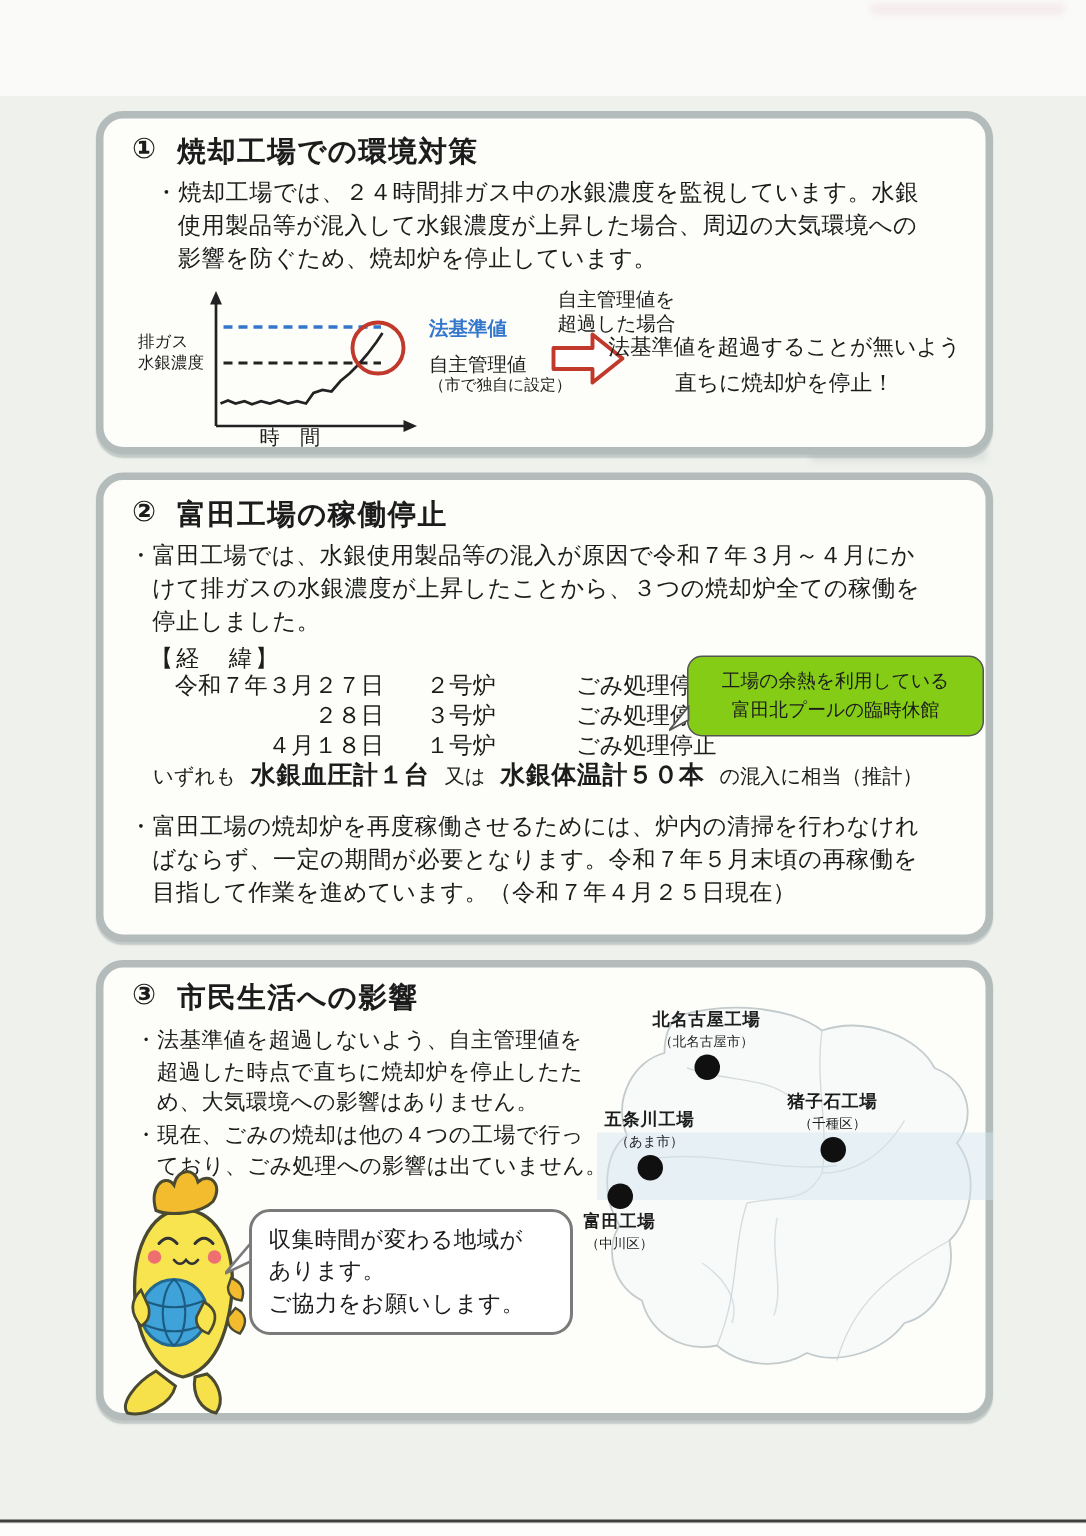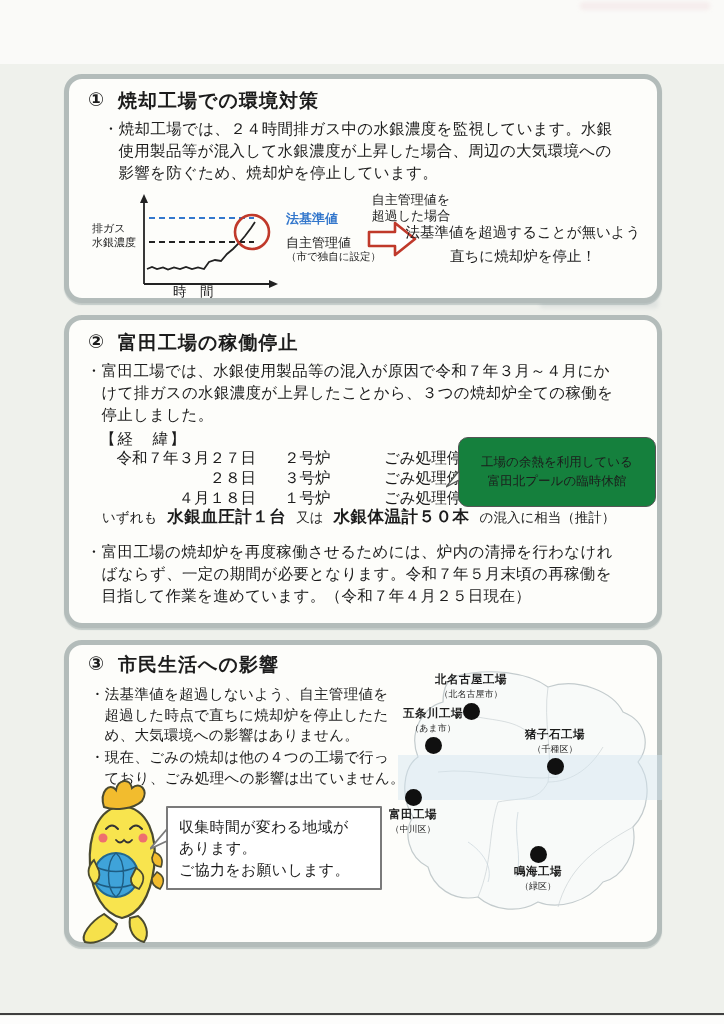--- a/index.html
+++ b/index.html
@@ -47,47 +47,47 @@
   .arrow-caption{position:absolute;left:348px;top:192px;width:126px;font-size:13px;line-height:1.25;text-align:center;white-space:pre-line;}
   .big-arrow{position:absolute;left:366px;top:219px;}
   .chart-result{position:absolute;left:404px;top:221px;width:238px;font-size:14.5px;line-height:1.65;text-align:center;white-space:pre-line;}
 
   
   .history-label{position:absolute;left:100px;top:429px;font-size:15.5px;letter-spacing:2px;}
   .history{position:absolute;left:104px;top:448px;font-size:15.5px;}
   .history .row{display:grid;grid-template-columns:152px 72px 130px;column-gap:28px;line-height:20px;}
   .history .date{text-align:right;}
   .callout{
-    position:absolute;left:458px;top:437px;width:198px;height:70px;box-sizing:border-box;
-    background:#15803d;border:1.5px solid #555;border-radius:10px;
+    position:absolute;left:458px;top:437px;width:198px;height:54px;box-sizing:border-box;
+    background:#84cc16;border:1.5px solid #555;border-radius:10px;
     font-size:12.5px;line-height:1.55;text-align:center;white-space:pre-line;
     display:flex;align-items:center;justify-content:center;
   }
   .callout-tail{position:absolute;left:446px;top:470px;}
   .equiv{position:absolute;left:102px;top:506px;display:flex;align-items:baseline;gap:10px;}
   .equiv .small{font-size:13.5px;}
   .equiv .big{font-size:16.5px;font-weight:bold;letter-spacing:.5px;}
 
   
   .map{position:absolute;left:398px;top:652px;}
   .marker{position:absolute;width:110px;display:flex;flex-direction:column;align-items:center;gap:1px;}
   .marker .name{font-size:11.5px;font-weight:bold;letter-spacing:.5px;white-space:nowrap;}
   .marker .area{font-size:9px;white-space:nowrap;}
   .marker .dot{width:17px;height:17px;border-radius:50%;background:#101010;margin-top:1px;}
   .m-kitanagoya{left:416px;top:672px;}
-  .m-gojogawa{left:378px;top:706px;text-align:center;}
+  .m-gojogawa{left:378px;top:739px;text-align:center;}
   .m-inokoshi{left:500px;top:727px;}
   .m-tomita{left:358px;top:788px;}
   .m-narumi{left:483px;top:845px;}
 
   
   .mascot{position:absolute;left:70px;top:776px;}
   .speech{
     position:absolute;left:166px;top:806px;width:216px;box-sizing:border-box;
-    background:#ffffff;border:2px solid #7a7a7a;border-radius:1px;
+    background:#ffffff;border:2px solid #7a7a7a;border-radius:14px;
     padding:8px 11px;font-size:15px;line-height:1.42;white-space:pre-line;letter-spacing:.3px;
   }
   .speech-tail{position:absolute;left:150px;top:828px;}
 
   
   .bleed{position:absolute;filter:blur(2px);border-radius:3px;}
   .bl1{left:440px;top:104px;width:215px;height:12px;background:#8fbfc4;opacity:.32;}
   .bl2{left:545px;top:168px;width:112px;height:40px;background:#a9c9d4;opacity:.22;}
   .bl3{left:100px;top:237px;width:240px;height:12px;background:#d5a3ad;opacity:.25;}
   .bl4{left:350px;top:331px;width:290px;height:12px;background:#b9c2c4;opacity:.4;}
@@ -222,25 +222,20 @@
   <div class="marker m-inokoshi">
     <span class="name">猪子石工場</span>
     <span class="area">（千種区）</span>
     <span class="dot"></span>
   </div>
   <div class="marker m-tomita">
     <span class="dot"></span>
     <span class="name">富田工場</span>
     <span class="area">（中川区）</span>
   </div>
-  <div class="marker m-narumi">
-    <span class="dot"></span>
-    <span class="name">鳴海工場</span>
-    <span class="area">（緑区）</span>
-  </div>
 
   <svg class="mascot" width="104" height="170" viewBox="0 0 104 170">
     <path d="M34,138 C20,146 10,160 15,166 C27,169 44,160 47,148 Z" fill="#f6e14b" stroke="#4a4a30" stroke-width="2"></path>
     <path d="M60,142 C58,154 64,164 74,166 C80,158 76,146 68,140 Z" fill="#f6e14b" stroke="#4a4a30" stroke-width="2"></path>
     <path d="M52,30 C78,32 88,60 84,92 C80,120 70,138 52,142 C34,138 22,118 20,90 C18,60 28,32 52,30 Z" fill="#f8e44e" stroke="#4a4a30" stroke-width="2.2"></path>
     <path d="M34,31 C29,15 40,6 46,14 C48,3 60,2 62,12 C70,5 79,14 72,25 C64,33 44,35 34,31 Z" fill="#f2bc2e" stroke="#4a4a30" stroke-width="2"></path>
     <path d="M84,76 q11,4 7,15 q-9,-1 -9,-9 z" fill="#f2bc2e" stroke="#4a4a30" stroke-width="1.6"></path>
     <path d="M87,96 q11,6 3,17 q-9,-3 -8,-11 z" fill="#f2bc2e" stroke="#4a4a30" stroke-width="1.6"></path>
     <path d="M36,53 q6,-7 12,0" fill="none" stroke="#333" stroke-width="2" stroke-linecap="round"></path>
     <path d="M60,53 q6,-7 12,0" fill="none" stroke="#333" stroke-width="2" stroke-linecap="round"></path>

